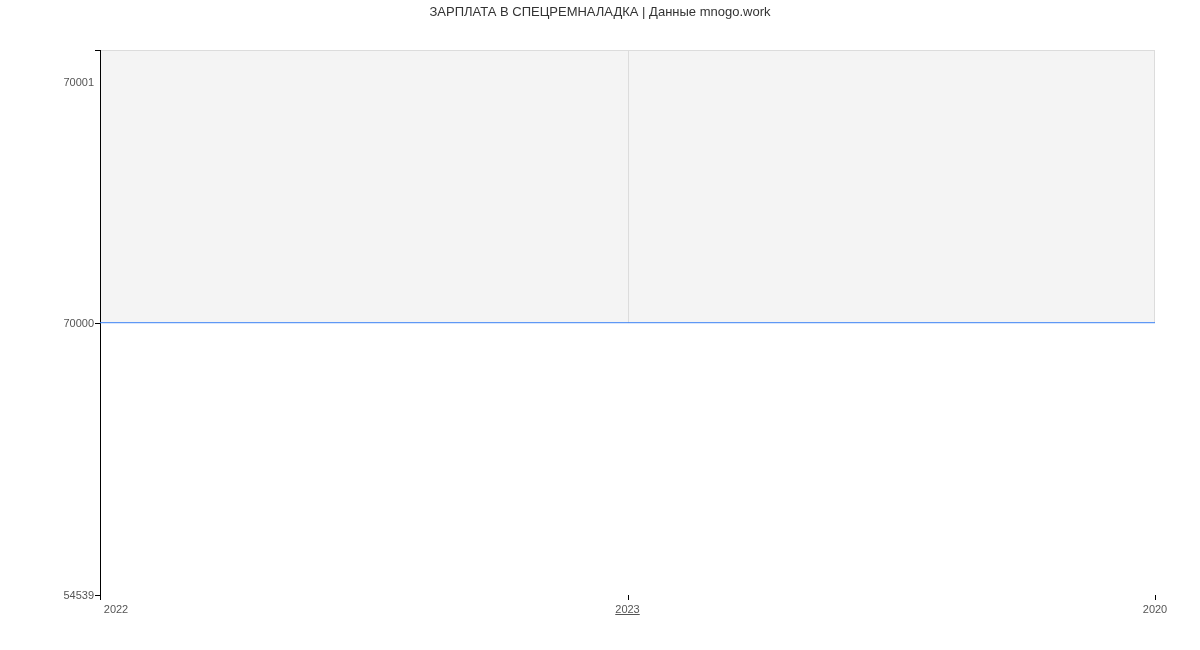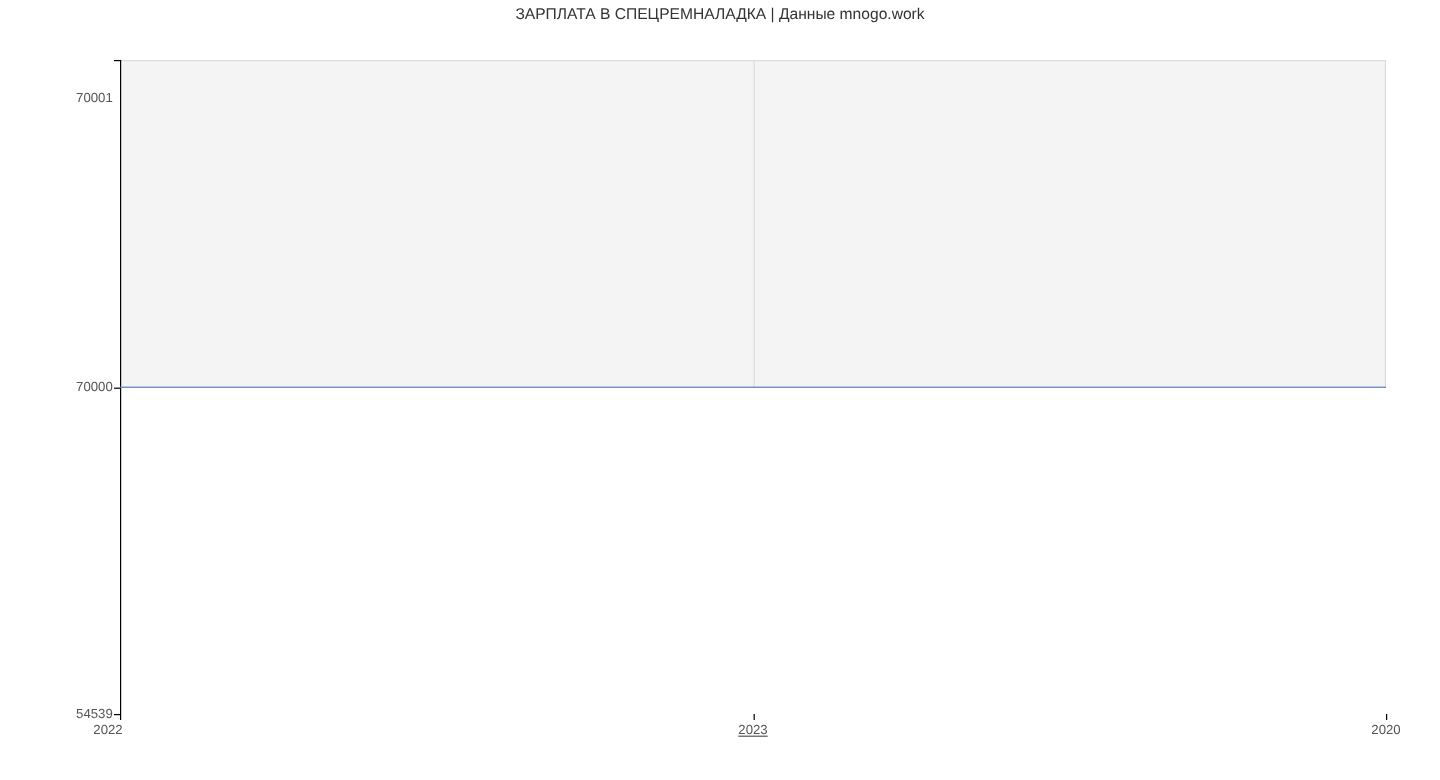--- a/index.html
+++ b/index.html
@@ -110,21 +110,21 @@
   .y-label.mid    { top: 322.5px; }
   .y-label.bottom { top: 595px; }
   .x-label {
     position: absolute;
     top: 603px;
     font-size: 11px;
     color: #555;
     transform: translateX(-50%);
     white-space: nowrap;
   }
-  .x-label.l0 { left: 90px; }
+  .x-label.l0 { left: 116px; }
   .x-label.l1 { left: 627.5px; text-decoration: underline; }
   .x-label.l2 { left: 1155px; }
 </style>
 </head>
 <body>
 
 <div class="chart-wrap">
   <div class="title">ЗАРПЛАТА В  СПЕЦРЕМНАЛАДКА | Данные mnogo.work</div>
 
   <div class="plot-area">

